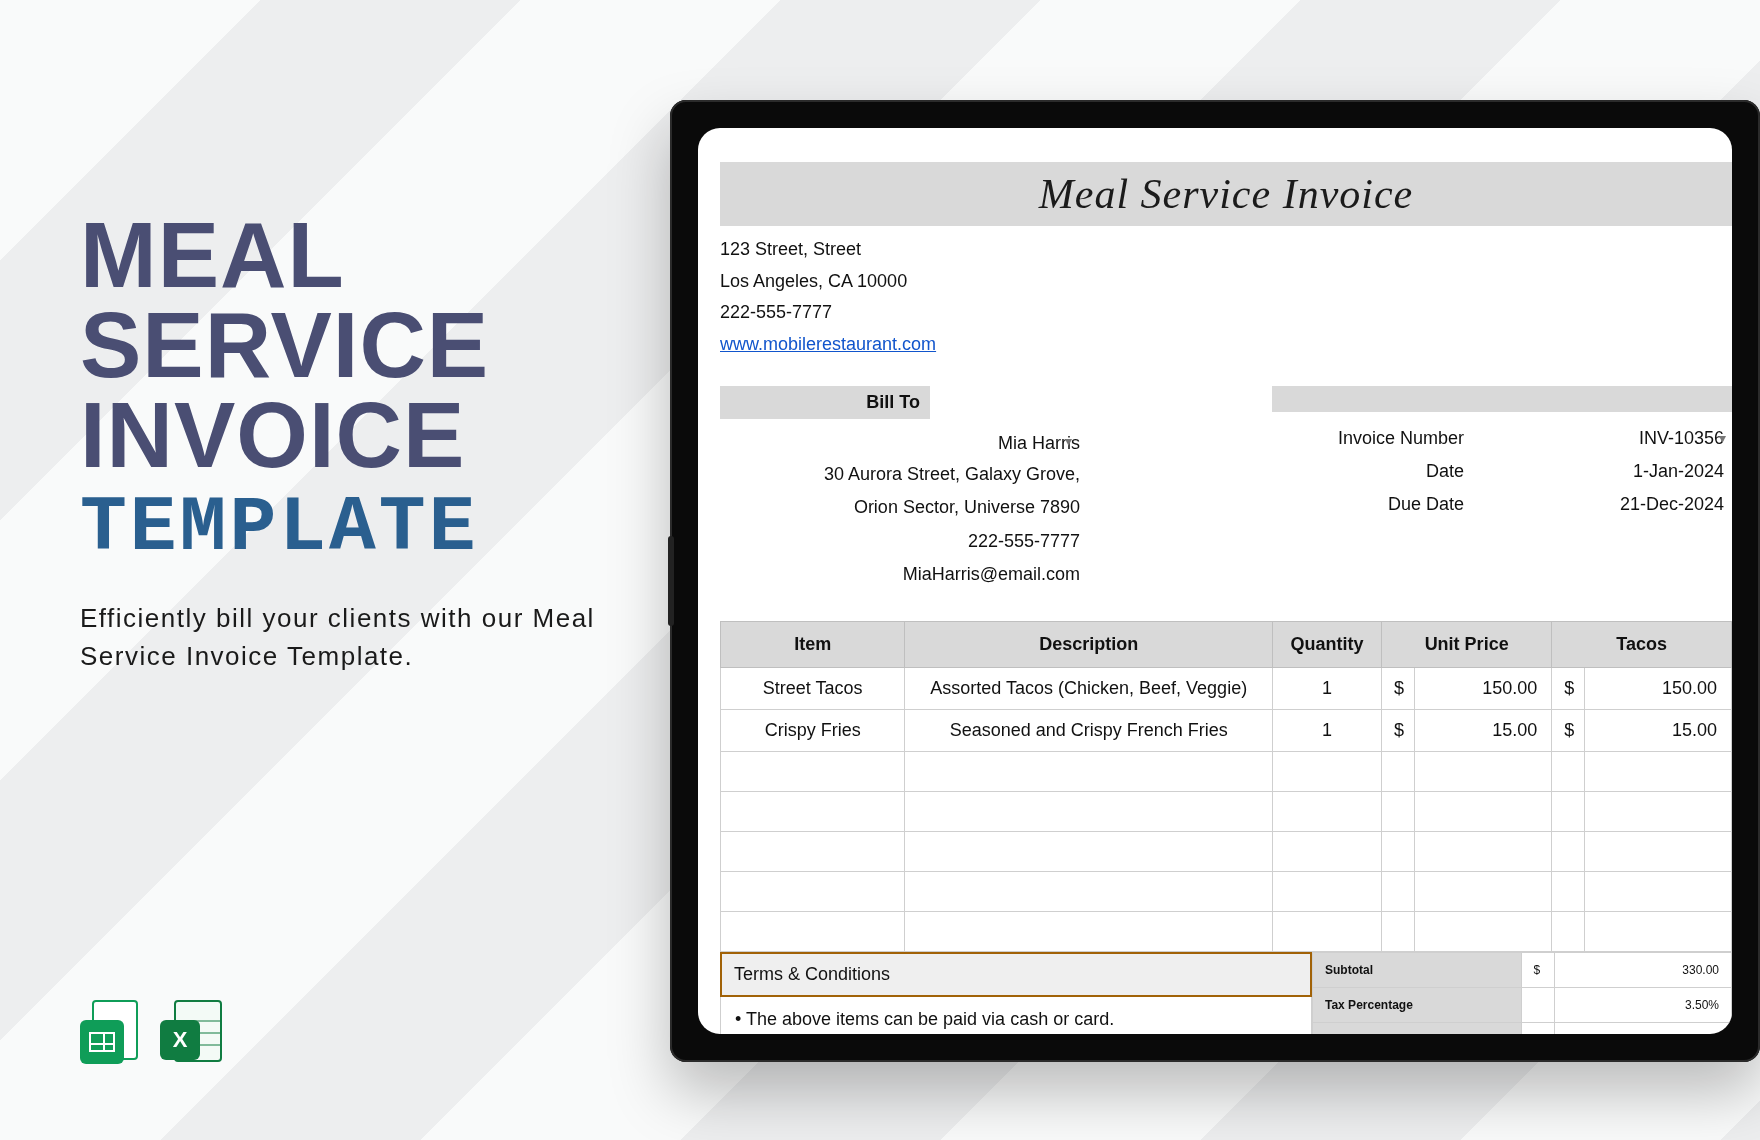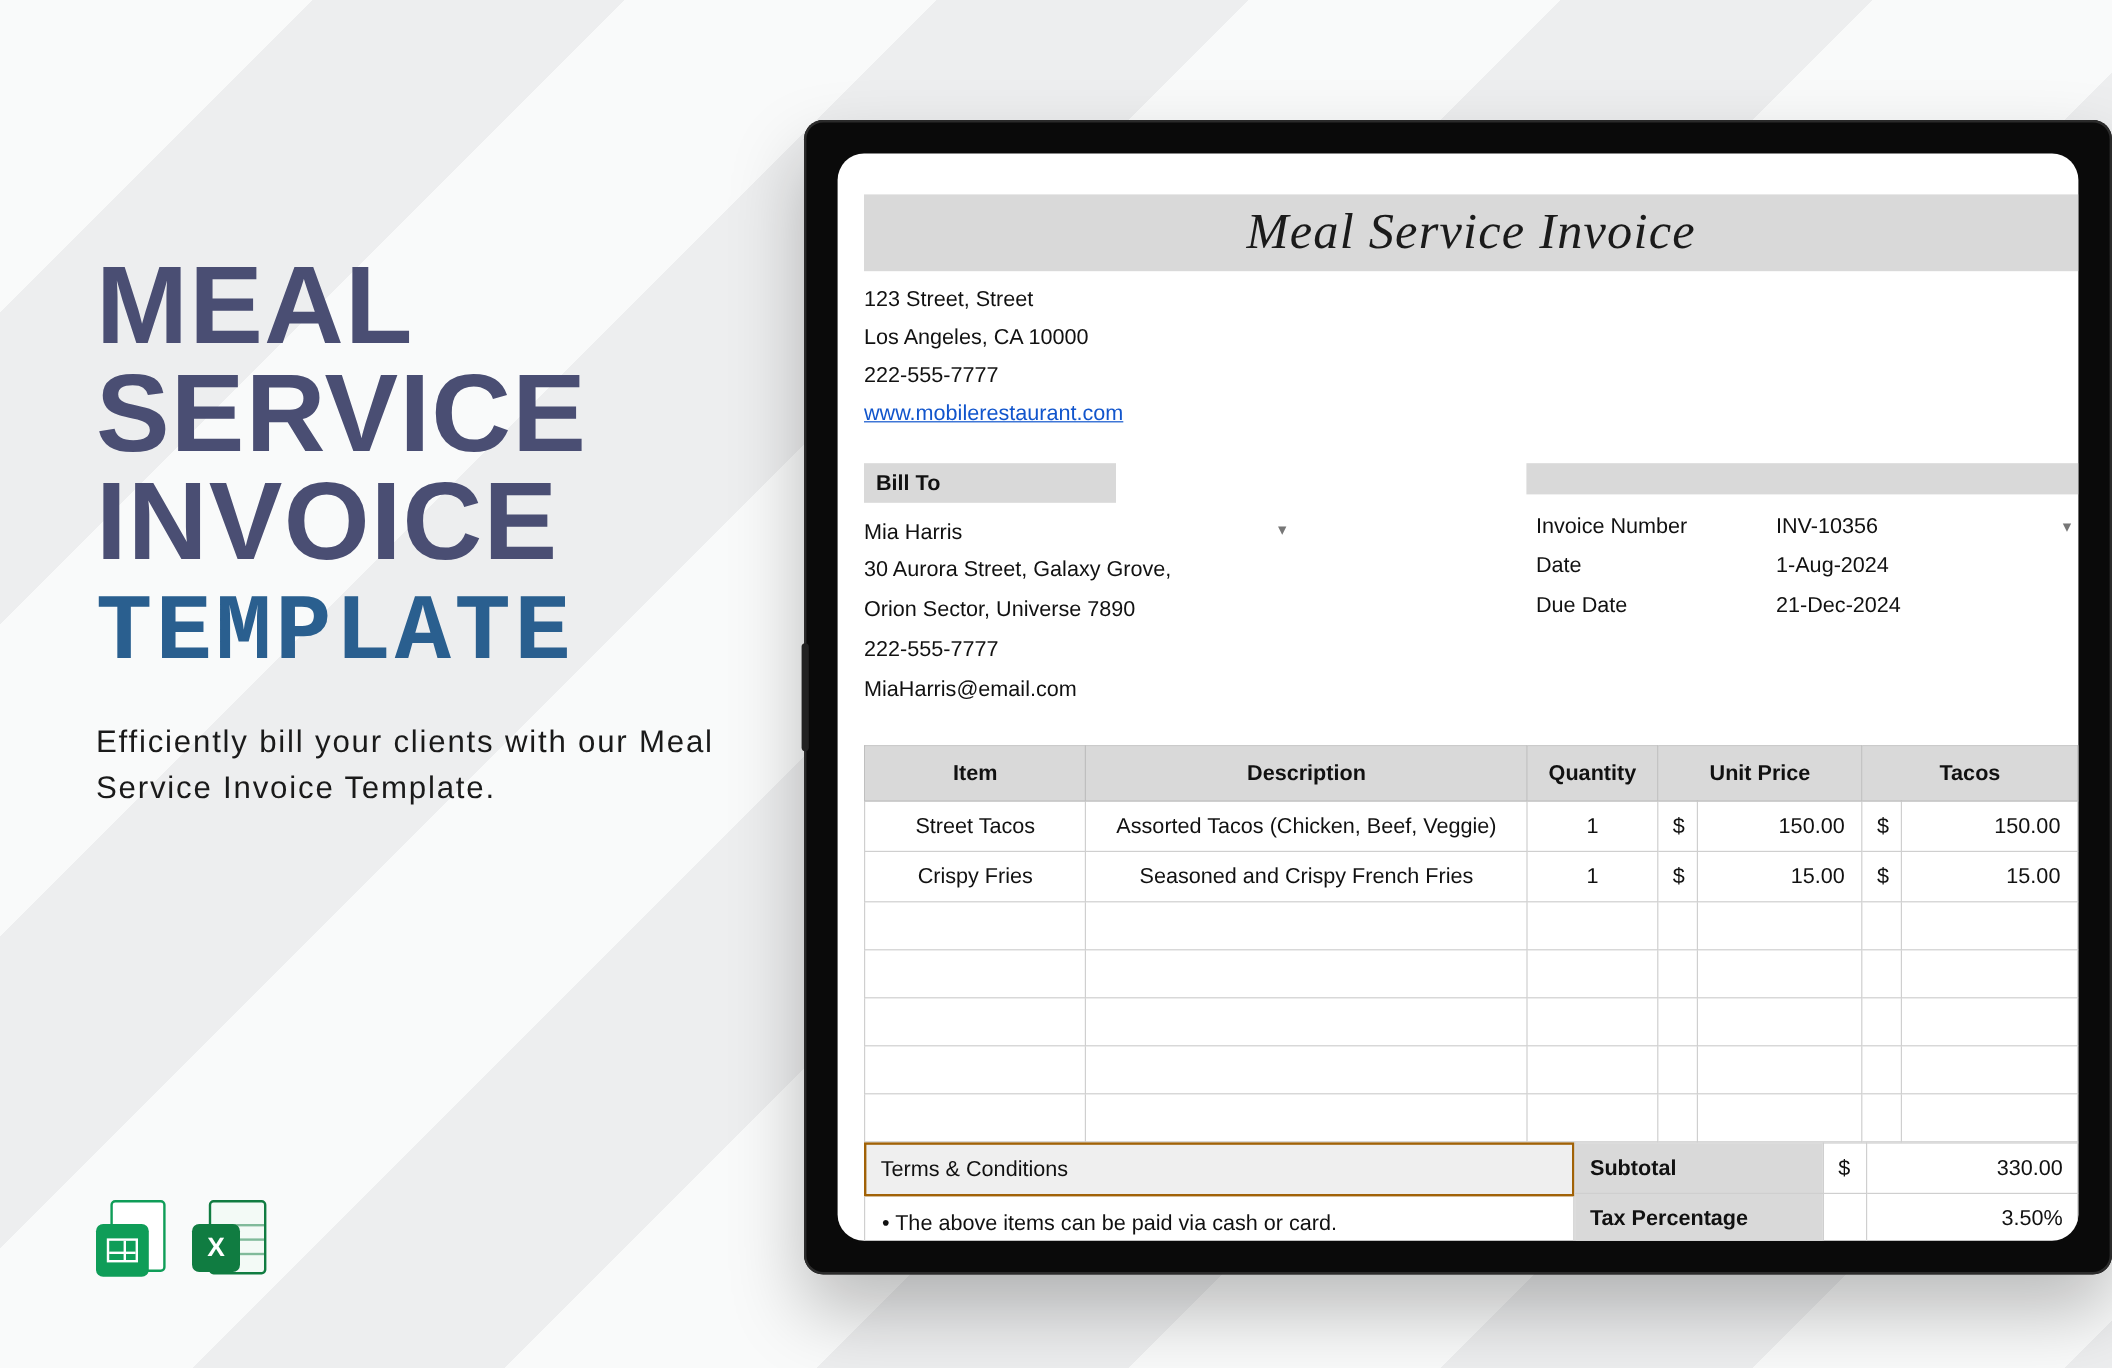--- a/index.html
+++ b/index.html
@@ -38,21 +38,21 @@
   .tablet::before{ content:""; position:absolute; left:-2px; top:50%; width:6px; height:90px; transform:translateY(-50%); background:#222; border-radius:3px; }
   .screen { width:100%; height:100%; background:#fff; border-radius:22px; overflow:hidden; position:relative; }
   .doc { position:absolute; left:22px; top:22px; right:0; bottom:0; font-size:18px; color:#111; }
 
   .title-ribbon { background:#d9d9d9; height:64px; display:flex; align-items:center; justify-content:center; margin:12px 0 8px; }
   .title-ribbon span { font-family: "Brush Script MT","Segoe Script",cursive; font-size:42px; color:#1b1b1b; font-style:italic; letter-spacing:1px; }
 
   .sender { margin: 6px 0 26px; line-height:1.75; font-size:18px; }
   .sender a { color:#1155cc; text-decoration:underline; }
 
-  .row { display:flex; align-items:flex-start; gap:40px; }
+  .row { display:flex; align-items:flex-start; gap:40px;text-align:right; }
   .bill-to { width:360px; }
   .bill-to .hd { background:#d9d9d9; font-weight:700; padding:6px 10px; width:210px; margin-bottom:10px; }
   .bill-to .dd { position:relative; padding:4px 0; }
   .bill-to .caret::after{ content:"▾"; position:absolute; right:8px; top:4px; color:#777; font-size:14px; }
   .bill-to p { line-height:1.85; }
 
   .meta { margin-left:auto; width:460px; }
   .meta .bar { background:#d9d9d9; height:26px; margin-bottom:10px; }
   .meta table { width:100%; border-collapse:collapse; }
   .meta td { padding:6px 8px; font-size:18px; }
@@ -65,21 +65,21 @@
   table.items td { border:1px solid #cfcfcf; padding:10px 10px; font-size:18px; height:40px; text-align:center; }
   table.items td.num { text-align:right; padding-right:14px; }
   table.items td.cur { text-align:left; width:22px; padding-left:12px; }
   table.items col.c-item{width:190px} col.c-desc{width:380px} col.c-qty{width:110px} col.c-cur{width:28px} col.c-price{width:140px} col.c-cur2{width:28px} col.c-total{width:150px}
 
   .below { display:flex; margin-top:0; }
   .terms { flex:1; }
   .terms .hd { background:#efefef; border:2px solid #a16207; padding:10px 12px; font-size:18px; }
   .terms .body { border:1px solid #cfcfcf; border-top:none; padding:12px 14px; font-size:18px; }
   table.totals { border-collapse:collapse; width:420px; }
-  table.totals td { border:1px solid #cfcfcf; padding:10px 12px; font-size:18px; }
+  table.totals td { border:1px solid #cfcfcf; padding:10px 12px; font-size:12px; }
   table.totals td.lab { background:#d9d9d9; font-weight:700; width:200px; }
   table.totals td.cur { width:26px; }
   table.totals td.num { text-align:right; width:170px; }
 </style>
 </head>
 <body>
 
 <div class="stage">
 
   <div class="promo">
@@ -132,21 +132,21 @@
           <div class="meta">
             <div class="bar"></div>
             <table>
               <tbody>
                   <tr>
                 <td class="lab">Invoice Number</td>
                 <td class="val caret"><span>INV-10356</span></td>
               </tr>
               <tr>
                 <td class="lab">Date</td>
-                <td class="val">1-Aug-2024</td>
+                <td class="val">1-Jan-2024</td>
               </tr>
               <tr>
                 <td class="lab">Due Date</td>
                 <td class="val">21-Dec-2024</td>
               </tr>
             </tbody>
               </table>
           </div>
         </div>
 

